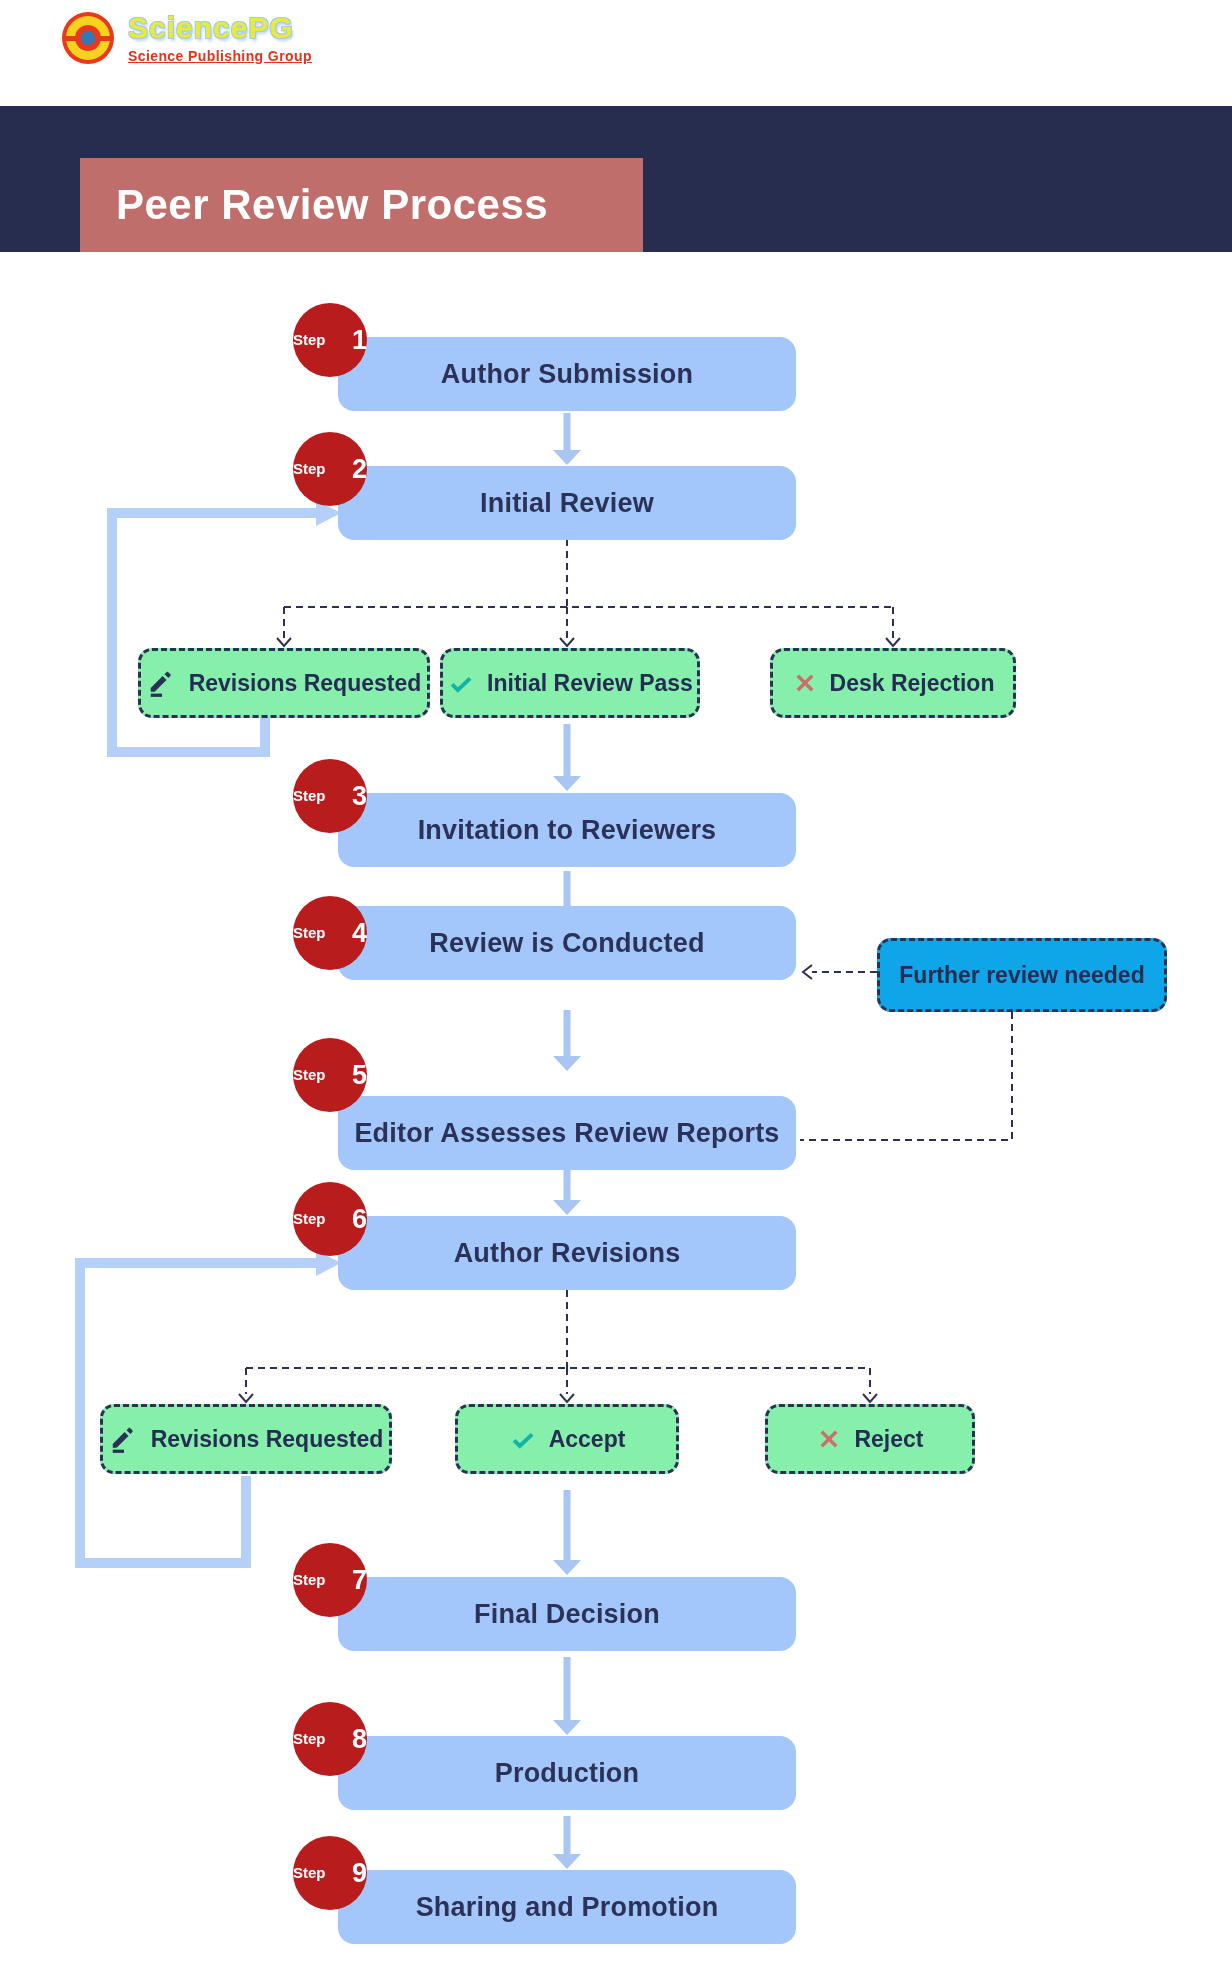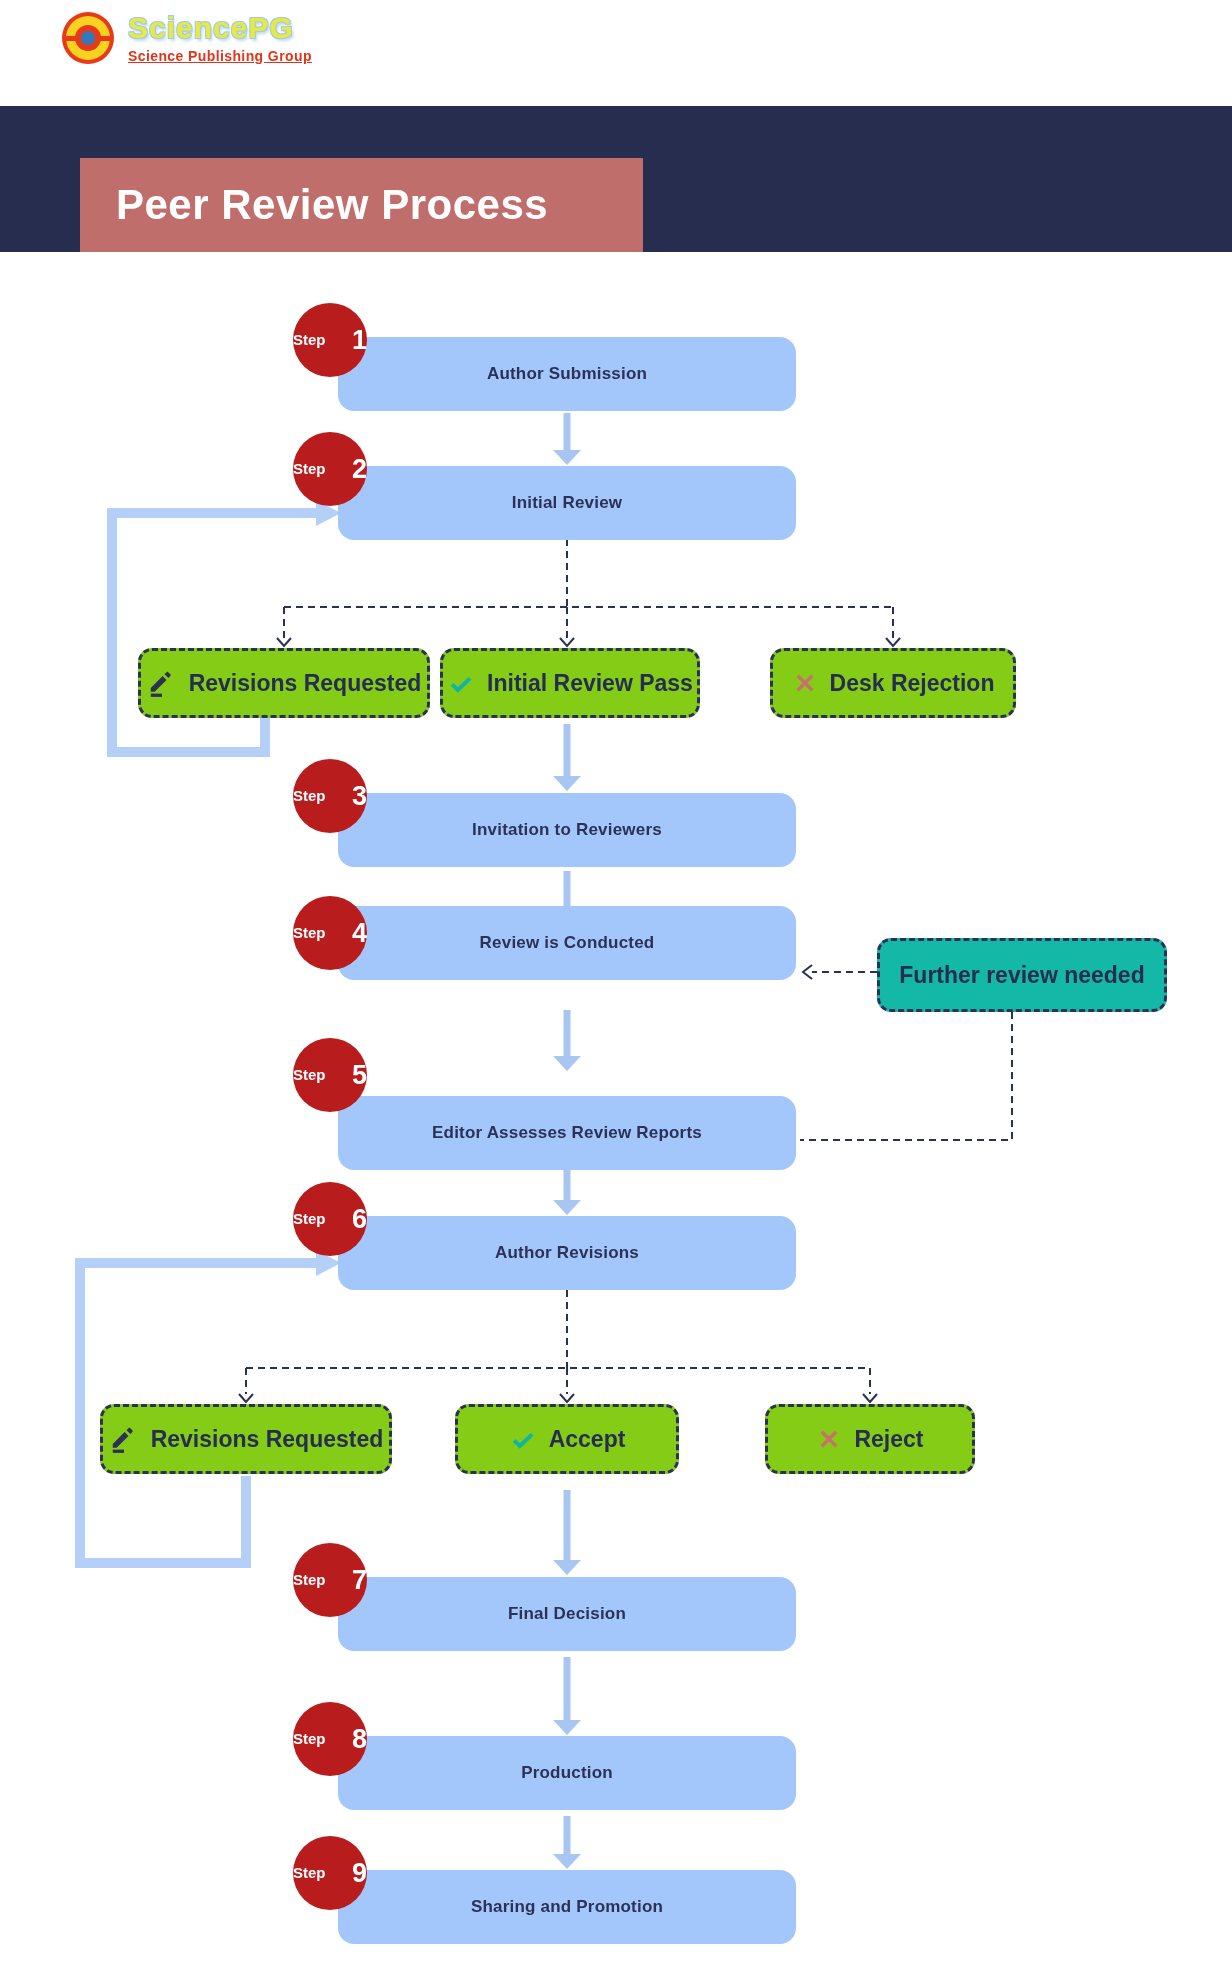--- a/index.html
+++ b/index.html
@@ -27,37 +27,37 @@
     position:absolute;left:80px;top:158px;width:563px;height:94px;background:#c06e6c;
     color:#ffffff;font-size:42px;font-weight:800;line-height:94px;padding-left:36px;
     box-sizing:border-box;letter-spacing:.5px;white-space:nowrap;
   }
   
   svg.connectors{position:absolute;left:0;top:0;z-index:1;}
   
   .pbox{
     position:absolute;left:338px;width:458px;height:74px;background:#a3c7fa;border-radius:16px;
     display:flex;align-items:center;justify-content:center;z-index:2;
-    color:#2b3157;font-size:17px;font-weight:700;letter-spacing:.2px;white-space:nowrap;
+    color:#2b3157;font-size:27px;font-weight:700;letter-spacing:.2px;white-space:nowrap;
   }
   .step-circle{
     position:absolute;width:74px;height:74px;border-radius:50%;background:#b91c1c;z-index:3;
     display:flex;flex-direction:row;align-items:center;justify-content:space-between;color:#fff;
   }
   .step-word{font-size:15px;font-weight:600;line-height:1.05;}
   .step-num{font-size:27px;font-weight:700;line-height:1.05;}
   
   .dbox{
-    position:absolute;height:70px;background:#84cc16;border:3px dashed #2b3154;border-radius:14px;
+    position:absolute;height:70px;background:#86efac;border:3px dashed #2b3154;border-radius:14px;
     box-sizing:border-box;display:flex;align-items:center;justify-content:center;gap:12px;z-index:2;
     color:#262d52;font-size:23px;font-weight:700;white-space:nowrap;
   }
   .dbox .icon{flex:0 0 auto;display:block;}
   .note-box{
-    position:absolute;left:877px;top:938px;width:290px;height:74px;background:#14b8a6;
+    position:absolute;left:877px;top:938px;width:290px;height:74px;background:#0ea5e9;
     border:3px dashed #2b3154;border-radius:14px;box-sizing:border-box;z-index:2;
     display:flex;align-items:center;justify-content:center;
     color:#262d52;font-size:23px;font-weight:700;white-space:nowrap;
   }
 </style>
 </head>
 <body>
 
 <div class="canvas">
 

